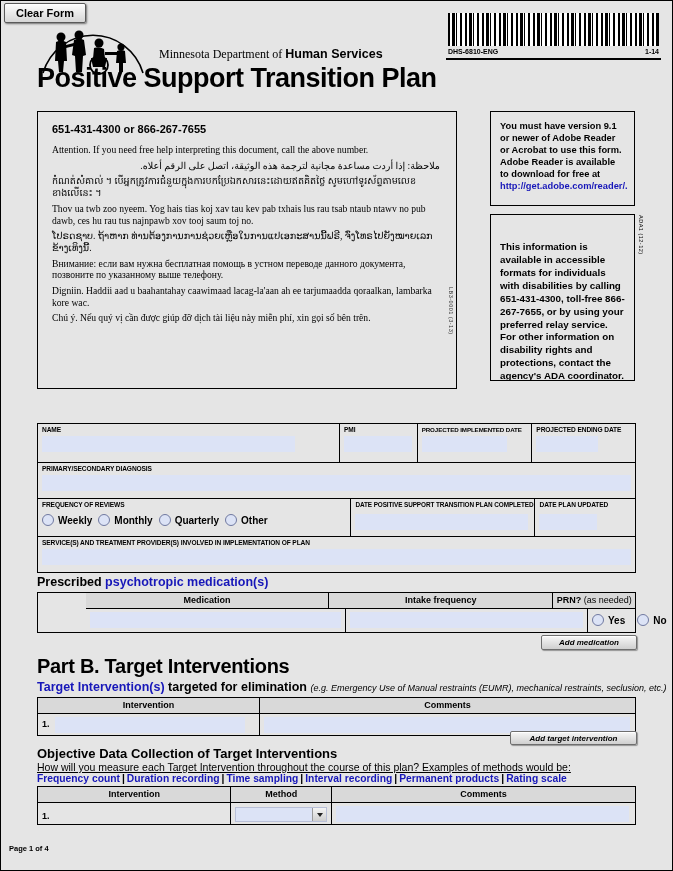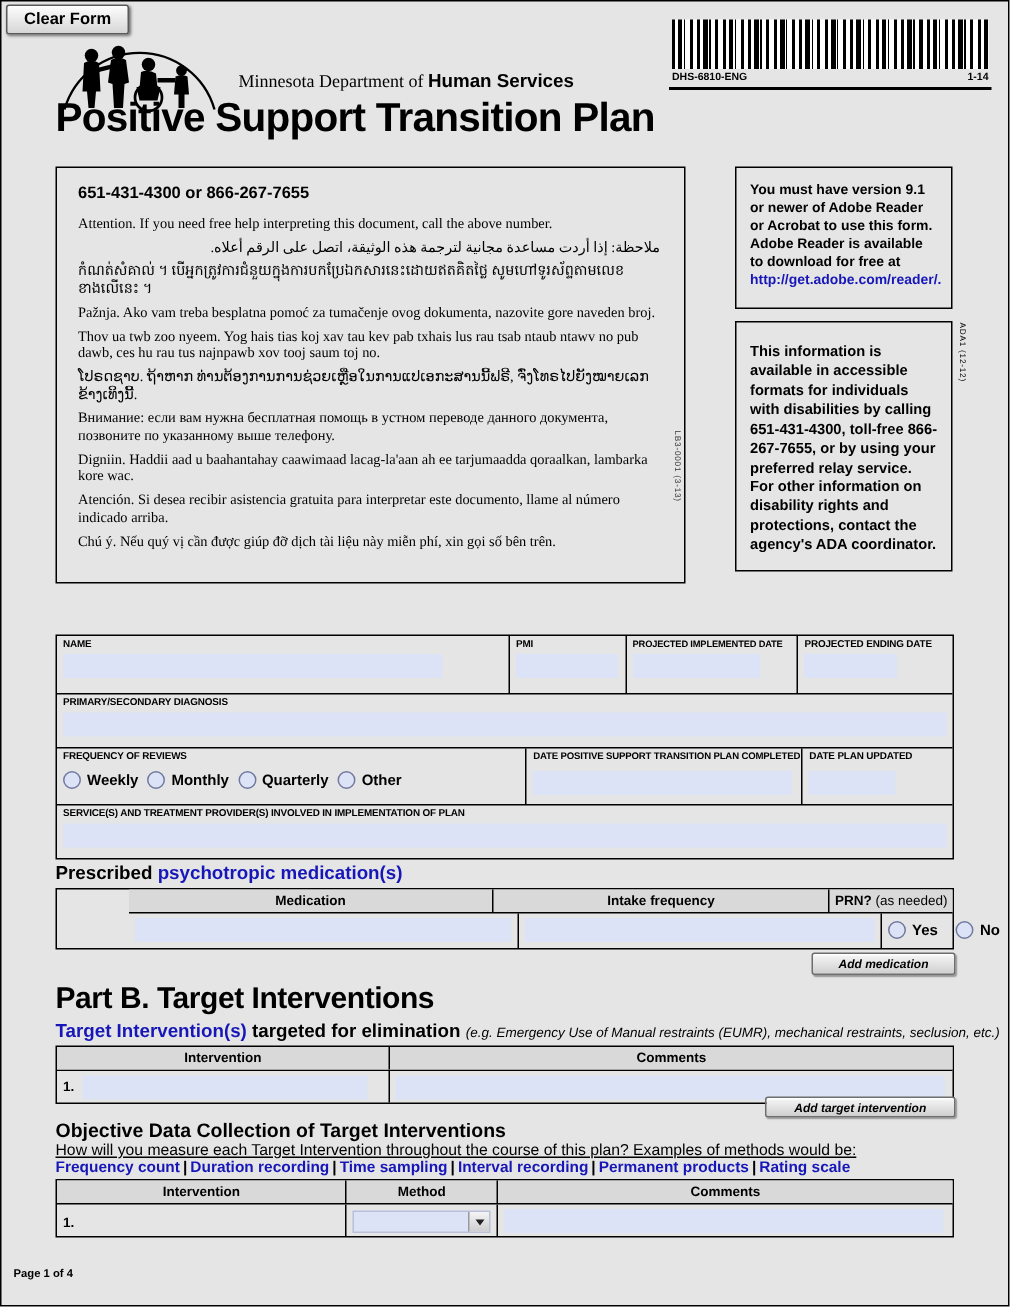--- a/index.html
+++ b/index.html
@@ -29,21 +29,21 @@
   .lang-box .phone { font:bold 11px "Liberation Sans",sans-serif; margin-bottom:9px; }
   .lang-box p { font:9.6px "Liberation Serif",serif; line-height:1.22; margin:4px 0; color:#000; }
   .lang-box p[dir="rtl"] { text-align:right; }
   .side-code { position:absolute; font:5.5px "Liberation Sans",sans-serif; color:#333; writing-mode:vertical-rl; letter-spacing:.5px; }
   .lb3 { right:2px; top:175px; }
 
   
   .adobe-box { position:absolute; left:489px; top:110px; width:145px; height:95px; border:1px solid #000;
     padding:8px 9px; font:bold 9.3px "Liberation Sans",sans-serif; line-height:1.3; }
   .ada-box { position:absolute; left:489px; top:213px; width:145px; height:167px; border:1px solid #000;
-    padding:14px 9px; font:bold 9.8px "Liberation Sans",sans-serif; line-height:1.32; }
+    padding:26px 9px; font:bold 9.8px "Liberation Sans",sans-serif; line-height:1.32; }
   .ada-code { left:637px; top:214px; position:absolute; font:5.5px "Liberation Sans",sans-serif; writing-mode:vertical-rl; letter-spacing:.5px; }
   a.lnk, .lnk { color:#1717b9; cursor:pointer; }
 
   .h1 { position:absolute; left:36px; font:bold 20px "Liberation Sans",sans-serif; letter-spacing:-.3px; }
 
   
   .ftable { position:absolute; left:36px; width:599px; border:1px solid #000; }
   .frow { display:flex; border-top:1px solid #000; }
   .frow:first-child { border-top:none; }
   .fcell { border-left:1px solid #000; padding:2px 4px; position:relative; }
@@ -111,26 +111,24 @@
     </div>
   </div>
 
   <div class="title">Positive Support Transition Plan</div>
 
   <div class="lang-box">
     <div class="phone">651-431-4300 or 866-267-7655</div>
     <p>Attention. If you need free help interpreting this document, call the above number.</p>
     <p dir="rtl">ملاحظة: إذا أردت مساعدة مجانية لترجمة هذه الوثيقة، اتصل على الرقم أعلاه.</p>
     <p>កំណត់សំគាល់ ។ បើអ្នកត្រូវការជំនួយក្នុងការបកប្រែឯកសារនេះដោយឥតគិតថ្លៃ សូមហៅទូរស័ព្ទតាមលេខខាងលើនេះ ។</p>
-    <p>Pažnja. Ako vam treba besplatna pomoć za tumačenje ovog dokumenta, nazovite gore naveden broj.</p>
     <p>Thov ua twb zoo nyeem. Yog hais tias koj xav tau kev pab txhais lus rau tsab ntaub ntawv no pub dawb, ces hu rau tus najnpawb xov tooj saum toj no.</p>
     <p>ໂປຣດຊາບ. ຖ້າຫາກ ທ່ານຕ້ອງການການຊ່ວຍເຫຼືອໃນການແປເອກະສານນີ້ຟຣີ, ຈົ່ງໂທຣໄປຍັງໝາຍເລກຂ້າງເທິງນີ້.</p>
     <p>Внимание: если вам нужна бесплатная помощь в устном переводе данного документа, позвоните по указанному выше телефону.</p>
     <p>Digniin. Haddii aad u baahantahay caawimaad lacag-la'aan ah ee tarjumaadda qoraalkan, lambarka kore wac.</p>
-    <p>Atención. Si desea recibir asistencia gratuita para interpretar este documento, llame al número indicado arriba.</p>
     <p>Chú ý. Nếu quý vị cần được giúp đỡ dịch tài liệu này miễn phí, xin gọi số bên trên.</p>
     <span class="side-code lb3">LB3-0001 (3-13)</span>
   </div>
 
   <div class="adobe-box">
     <span>You must have version 9.1 or newer of Adobe Reader or Acrobat to use this form. Adobe Reader is available to download for free at </span><a class="lnk">http://get.adobe.com/reader/.</a>
   </div>
   <div class="ada-box">This information is available in accessible formats for individuals with disabilities by calling 651-431-4300, toll-free 866-267-7655, or by using your preferred relay service. For other information on disability rights and protections, contact the agency's ADA coordinator.</div>
   <span class="ada-code">ADA1 (12-12)</span>
 

